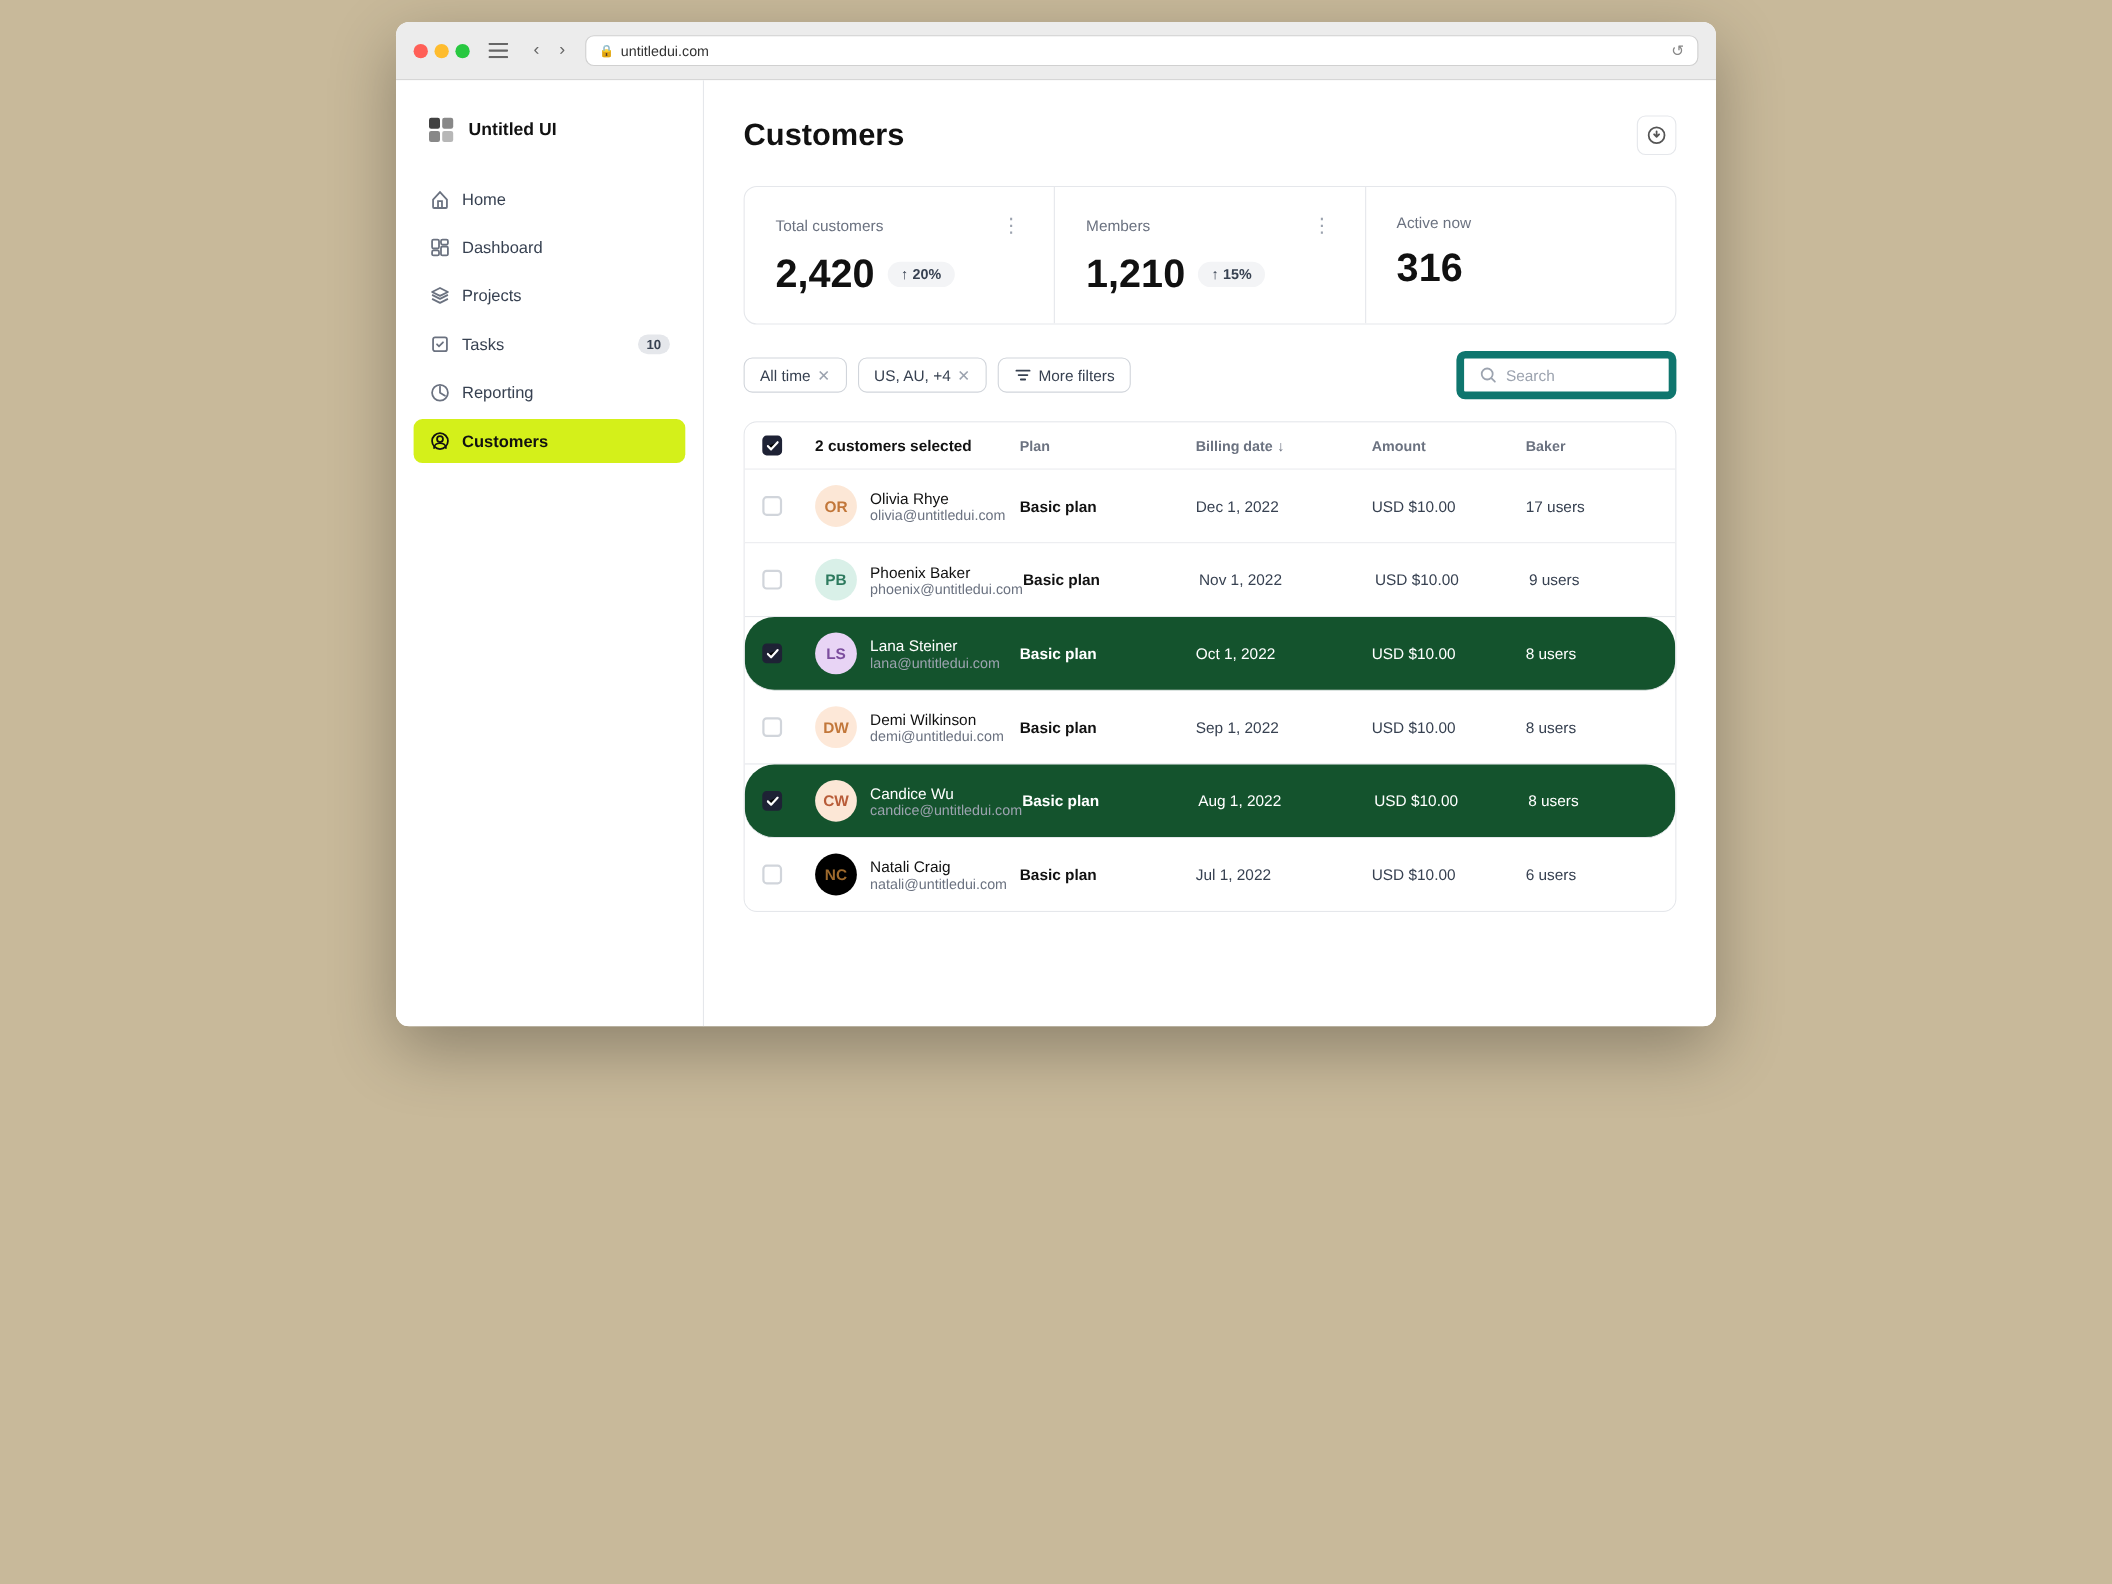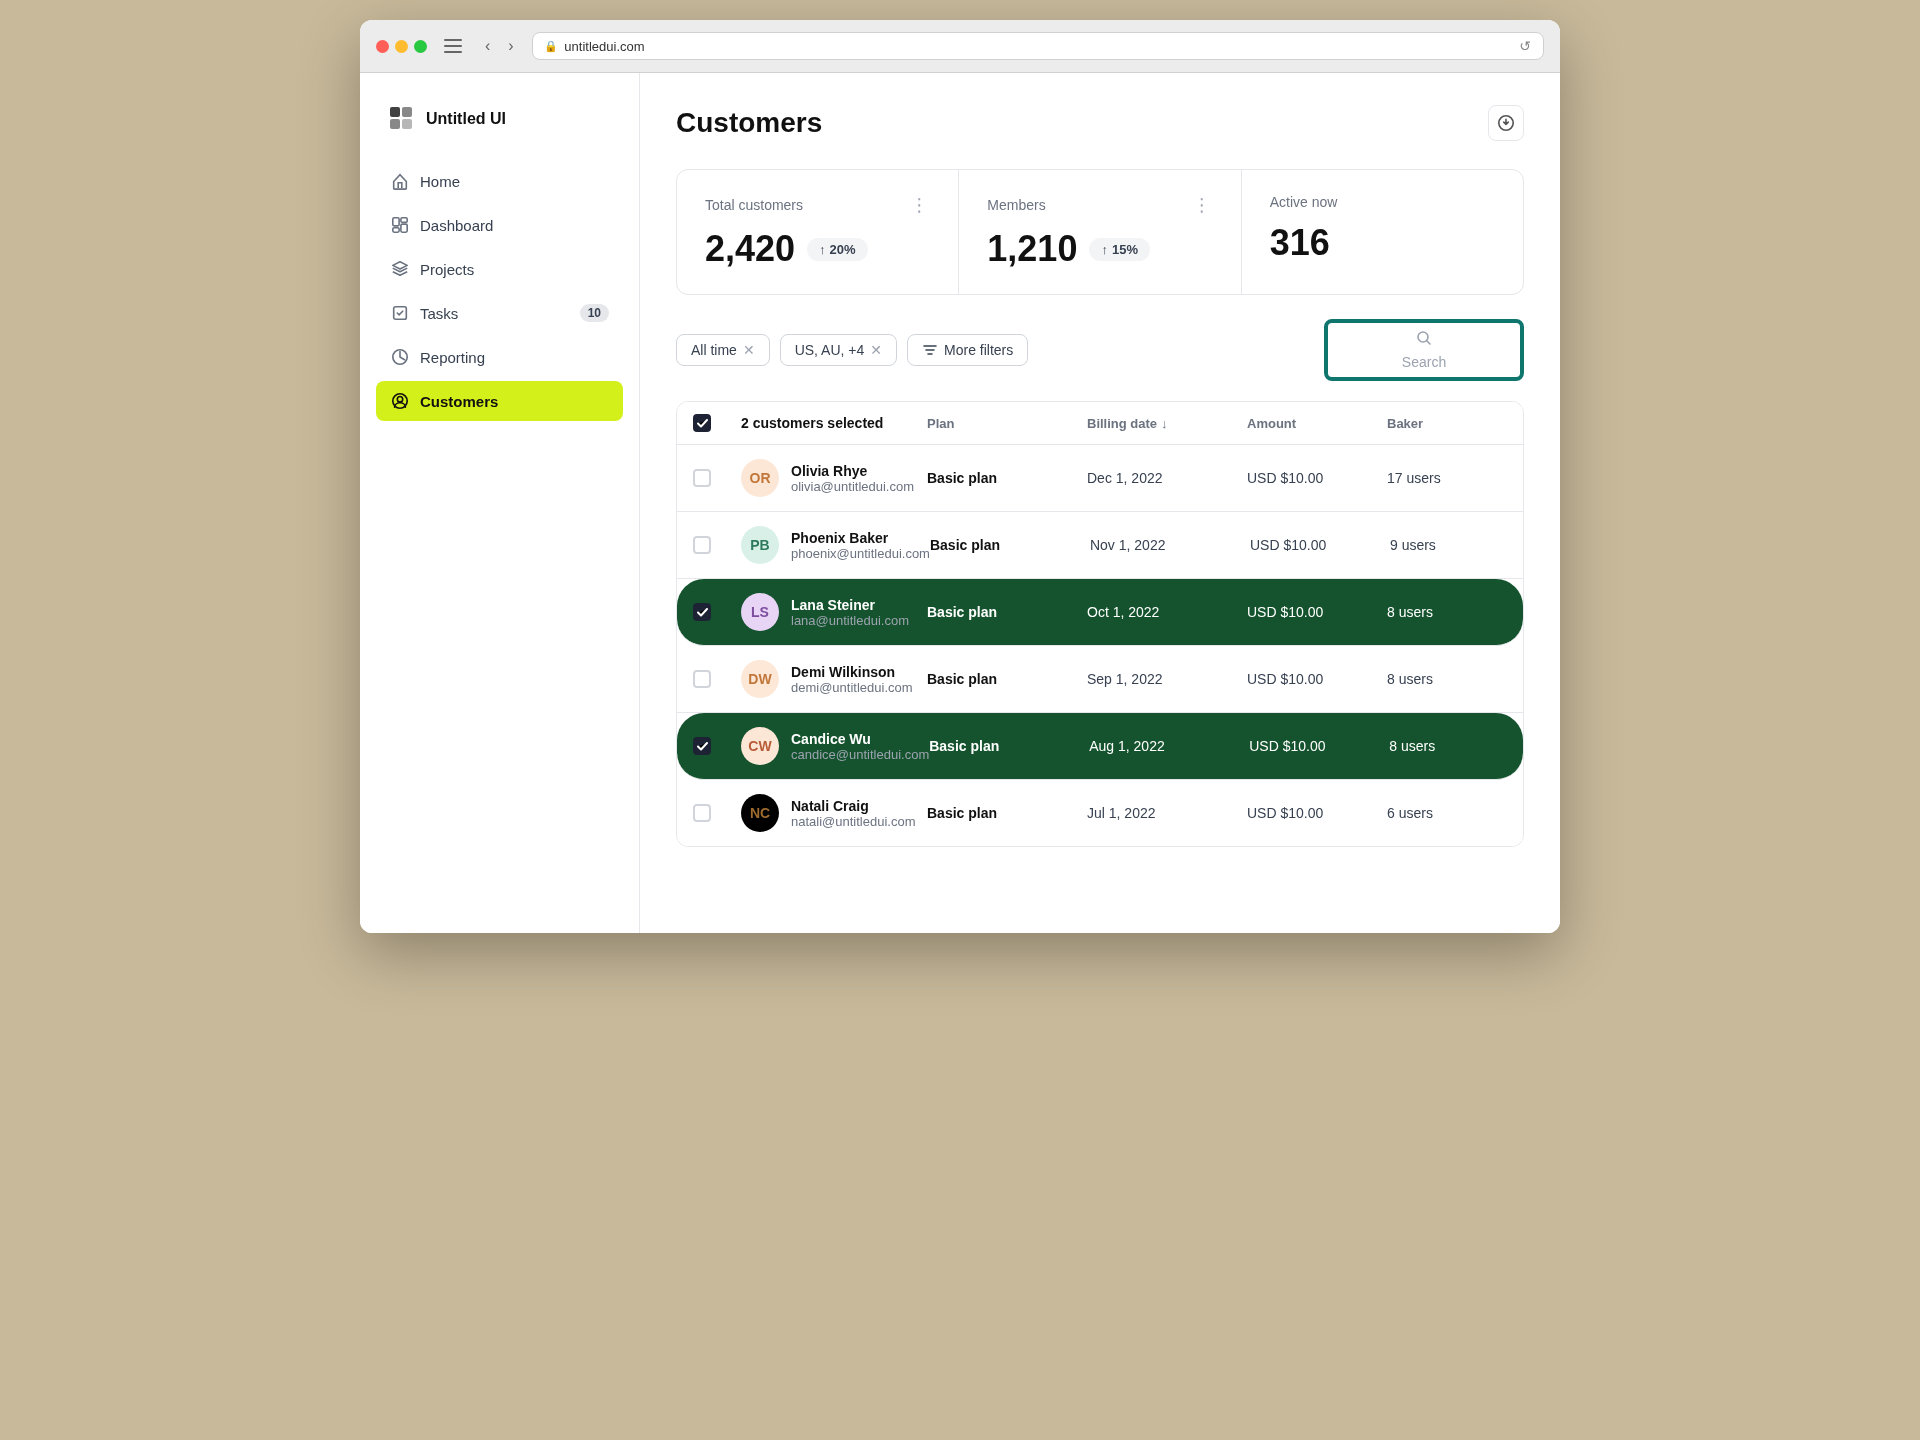--- a/index.html
+++ b/index.html
@@ -220,26 +220,25 @@
       color: #374151;
       cursor: pointer;
       background: #fff;
     }
     .search-box {
       margin-left: auto;
       display: flex;
       align-items: center;
       gap: 8px;
       padding: 7px 14px;
-      border: 4px solid #0f766e;
+      border: 7px solid #0f766e;
       border-radius: 8px;
       font-size: 14px;
       color: #9ca3af;
       min-width: 200px;
-      flex-direction: column;
     }
     .table-container {
       border: 1px solid #e5e7eb;
       border-radius: 12px;
       overflow: hidden;
     }
     .table-header-row {
       display: grid;
       grid-template-columns: 48px 1fr 160px 160px 140px 120px;
       padding: 12px 16px;
@@ -271,21 +270,21 @@
     .table-row.selected .billing-date { color: #fff; }
     .table-row.selected .amount { color: #fff; }
     .table-row.selected .users-count { color: #fff; }
     .customer-info { display: flex; align-items: center; gap: 12px; }
     .avatar {
       width: 38px; height: 38px; border-radius: 50%; overflow: hidden; flex-shrink: 0;
       background: #e5e7eb;
       display: flex; align-items: center; justify-content: center;
       font-weight: 600; font-size: 14px; color: #6b7280;
     }
-    .customer-name { font-size: 14px; font-weight: 700; color: #111; }
+    .customer-name { font-size: 14px; font-weight: 400; color: #111; }
     .customer-email { font-size: 13px; color: #6b7280; }
     .plan { font-size: 14px; font-weight: 600; color: #111; }
     .billing-date { font-size: 14px; color: #374151; }
     .amount { font-size: 14px; color: #374151; }
     .users-count { font-size: 14px; color: #374151; }
     .checkbox {
       width: 18px; height: 18px;
       border: 2px solid #d1d5db;
       border-radius: 4px;
       display: flex; align-items: center; justify-content: center;

